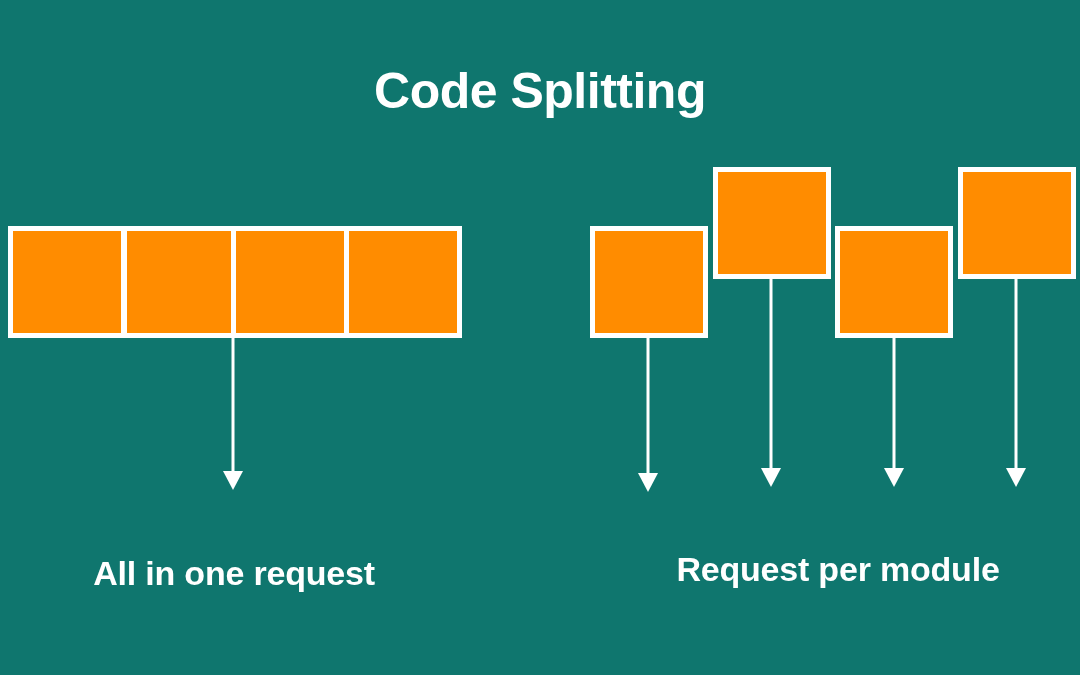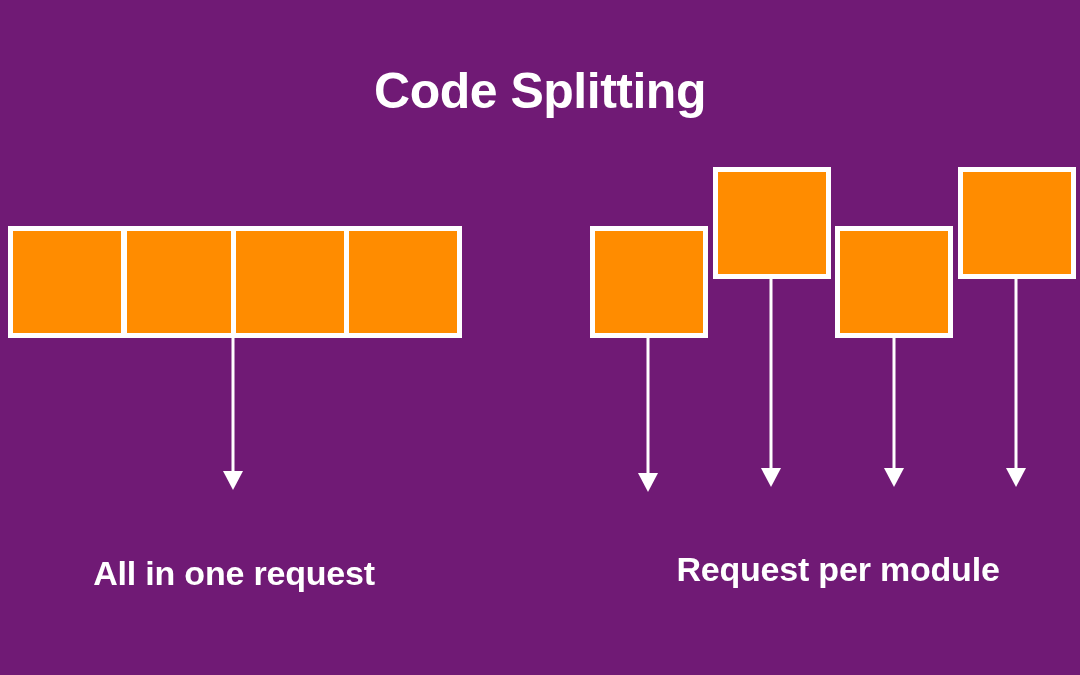--- a/index.html
+++ b/index.html
@@ -6,21 +6,21 @@
   html, body {
     margin: 0;
     padding: 0;
     background: #0f2038;
   }
 
   #canvas {
     position: relative;
     width: 1080px;
     height: 675px;
-    background: #701a75;
+    background: #0f766e;
     overflow: hidden;
     font-family: "Liberation Sans", sans-serif;
     -webkit-font-smoothing: antialiased;
   }
 
   
   #title {
     position: absolute;
     left: 0;
     top: 66px;

